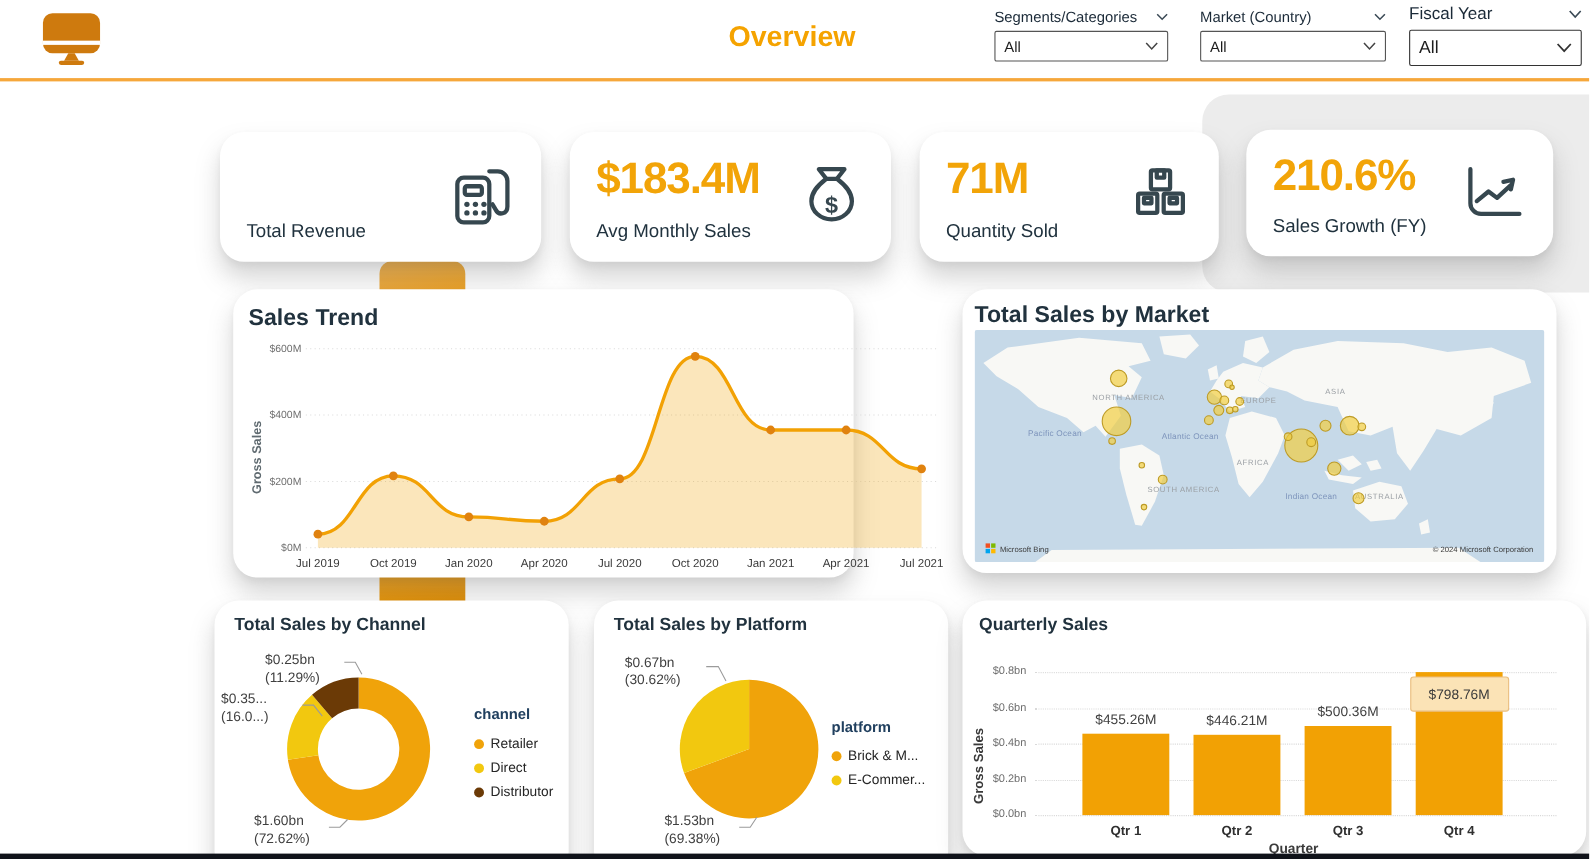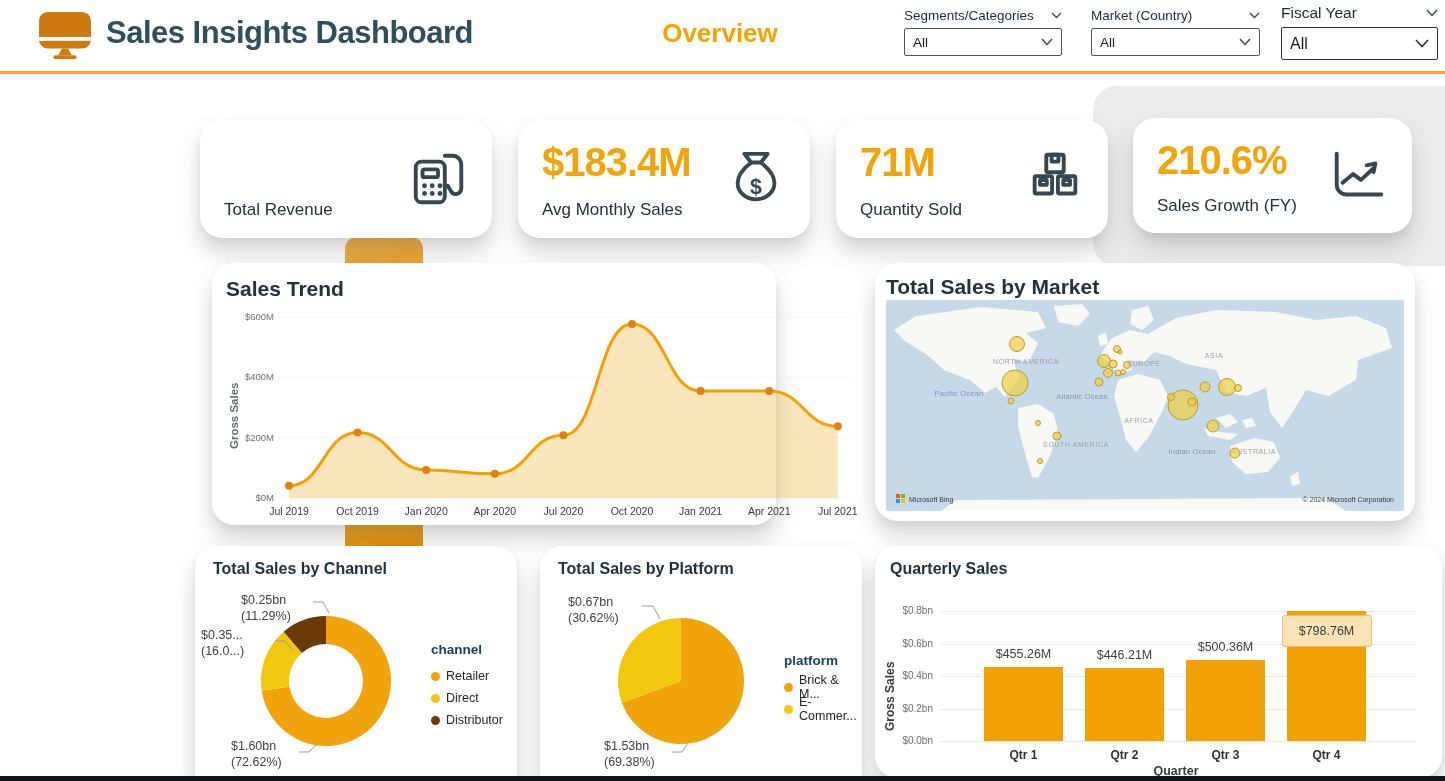--- a/index.html
+++ b/index.html
@@ -76,21 +76,20 @@
   <div class="bg-gray-panel"></div>
   <div class="bg-orange-col"></div>
 
   <div class="top-bar">
     <svg class="logo" viewBox="0 0 56 52">
       <rect x="1" y="1" width="54" height="38" rx="9" fill="#CE7A0E"></rect>
       <rect x="1" y="27" width="54" height="4" fill="#ffffff"></rect>
       <path d="M25,39 h6 l4,7 h-14 z" fill="#CE7A0E"></path>
       <rect x="16" y="46" width="24" height="4" rx="2" fill="#CE7A0E"></rect>
     </svg>
-    <div class="app-title">Sales Insights Dashboard</div>
     <div class="tab-overview">Overview</div>
 
     <div class="filter-group fg-1">
       <div class="filter-head">
         <span>Segments/Categories</span>
         <svg class="chev" width="11" height="7" viewBox="0 0 11 7">
             <path d="M1,1 L5.5,5.5 L10,1" fill="none" stroke="#3B4A56" stroke-width="1.4"></path>
           </svg>
       </div>
       <div class="select-box">
@@ -335,21 +334,21 @@
         <div>(30.62%)</div>
     </div>
     <div class="callout" style="left:64px;top:192px;">
       <div>$1.53bn</div>
         <div>(69.38%)</div>
     </div>
     <svg class="leader" width="322" height="250">
       <polyline points="102,60 113,60 120,73" fill="none" stroke="#9B9B9B" stroke-width="1"></polyline>
       <polyline points="132,206 142,206 148,197" fill="none" stroke="#9B9B9B" stroke-width="1"></polyline>
     </svg>
-    <div class="legend" style="left:216px;top:107px;margin-left:28px;">
+    <div class="legend" style="left:216px;top:107px;">
       <div class="legend-title">platform</div>
       <div class="legend-item">
         <span class="dot" style="background-color: rgb(240, 163, 10);"></span>
         <span>Brick &amp; M...</span>
       </div>
       <div class="legend-item">
         <span class="dot" style="background-color: rgb(242, 200, 15);"></span>
         <span>E-Commer...</span>
       </div>
     </div>

